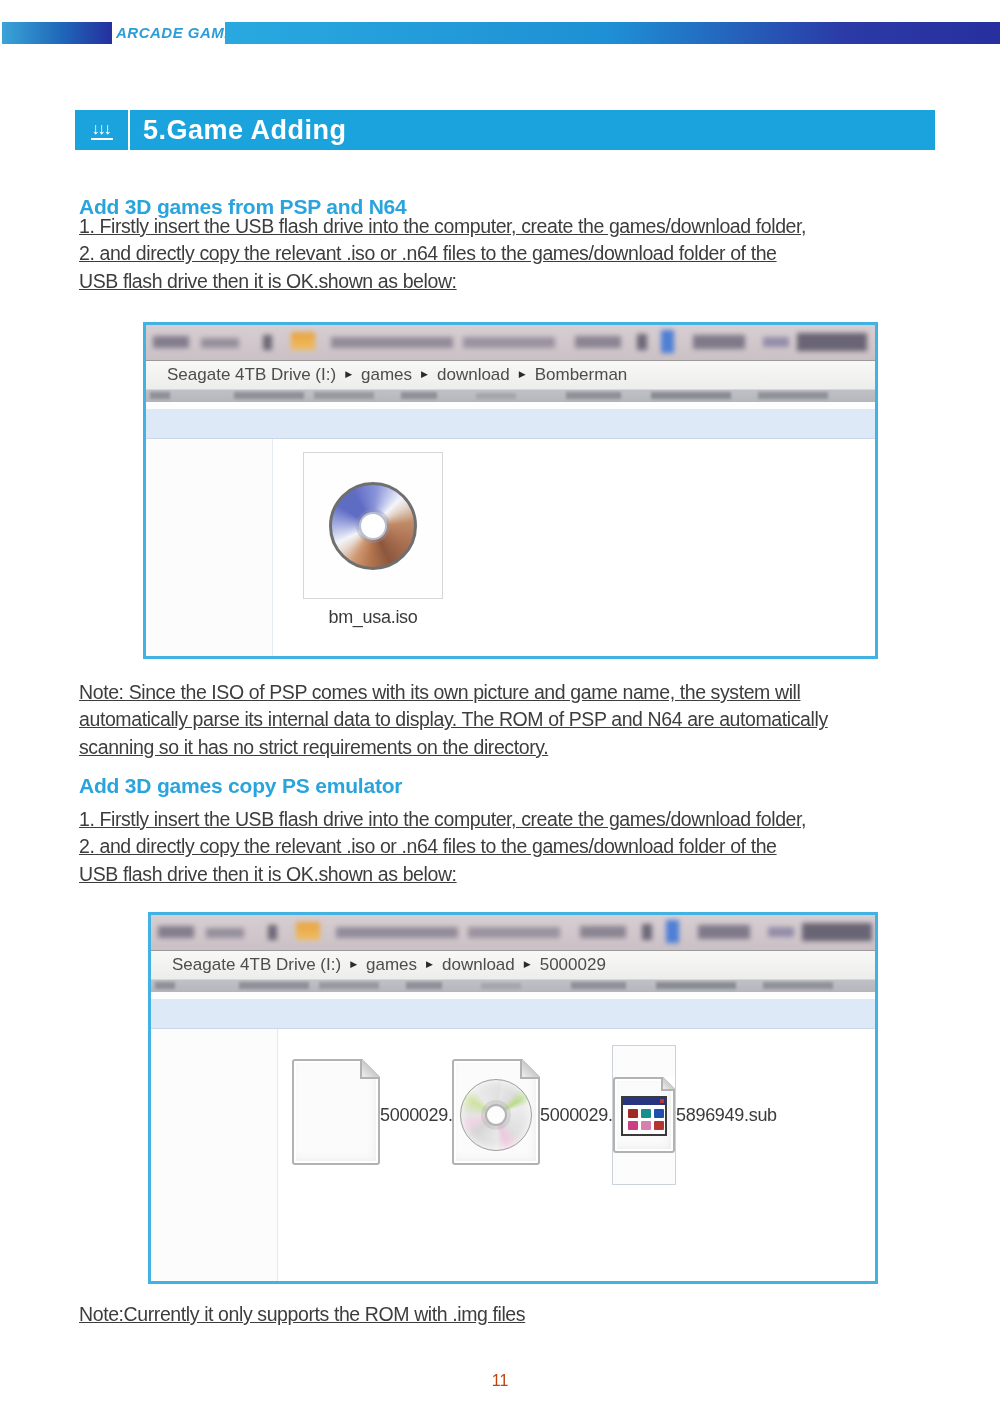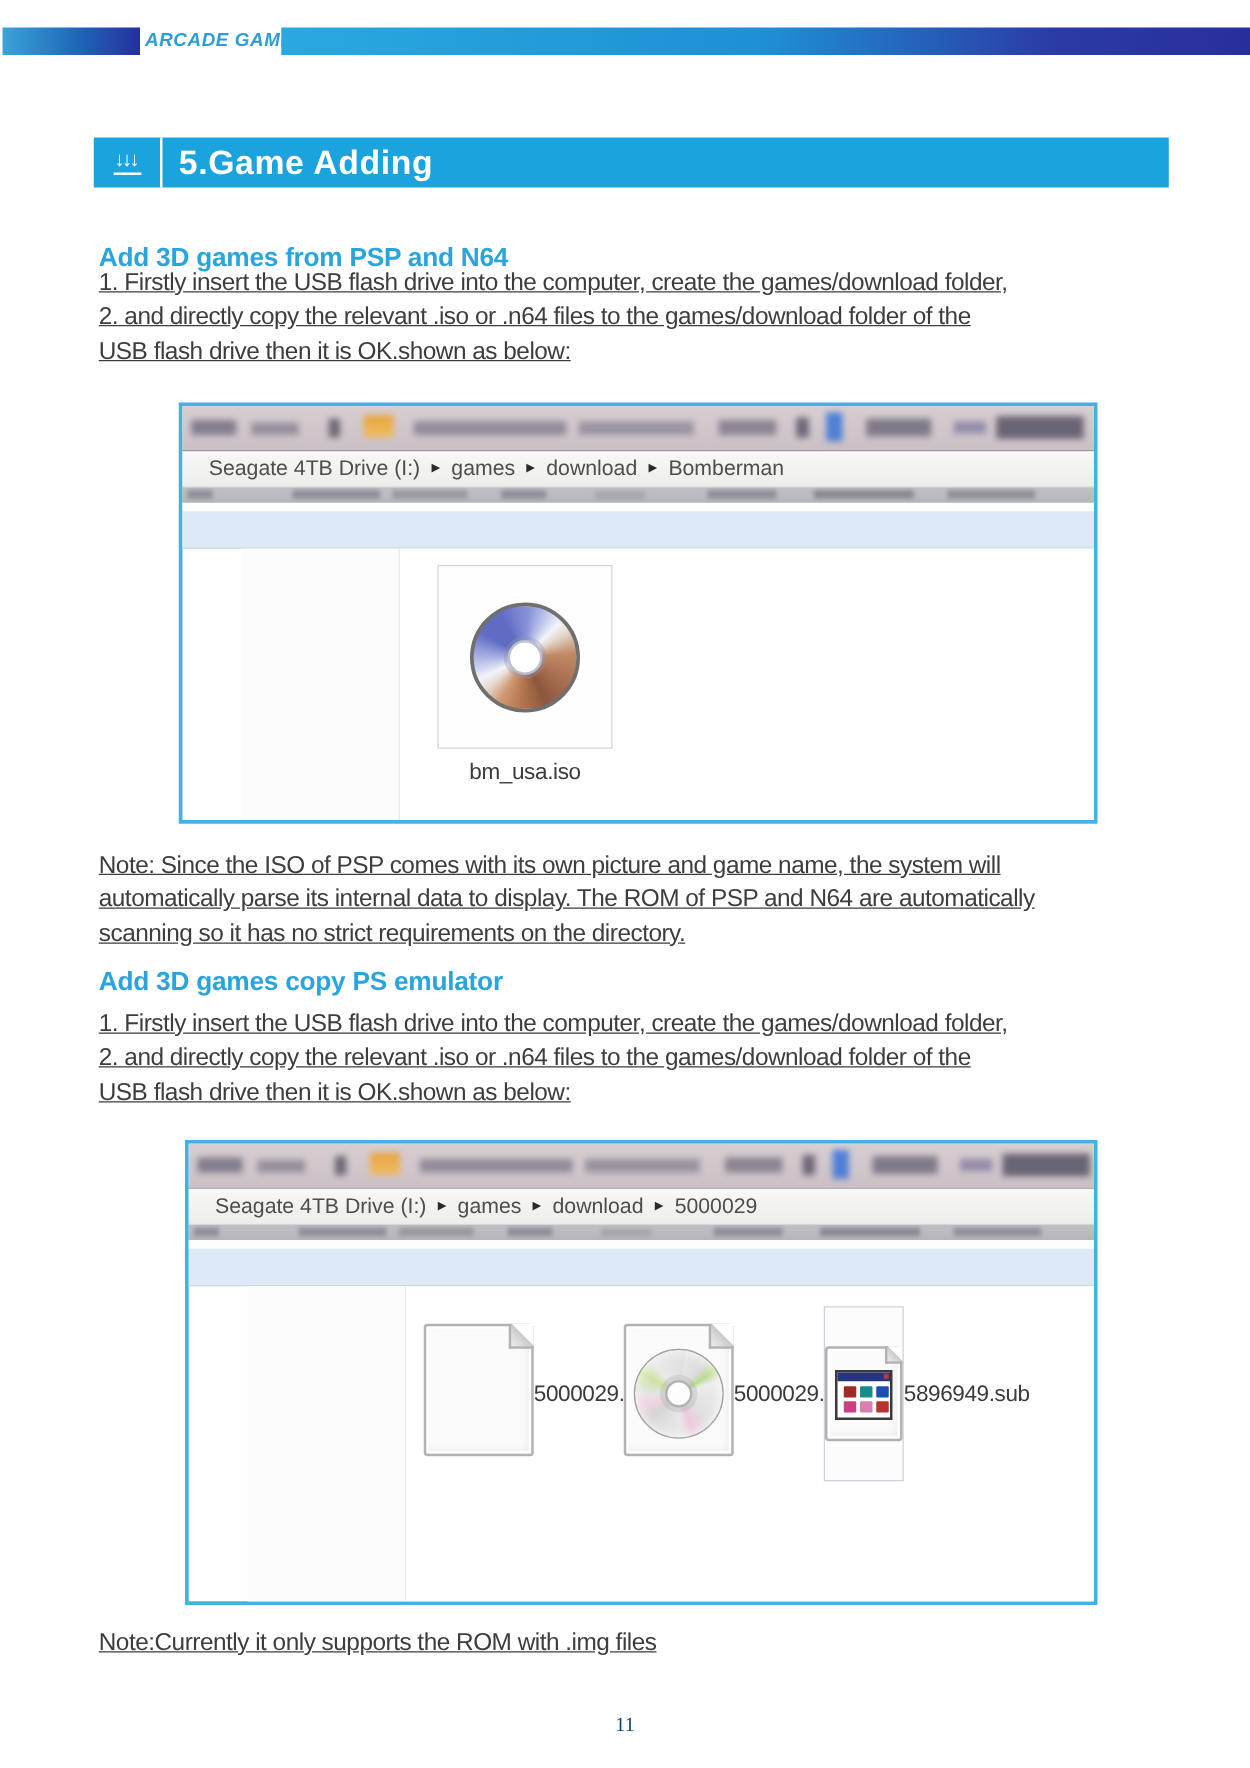--- a/index.html
+++ b/index.html
@@ -33,21 +33,21 @@
     letter-spacing:-.2px; }
   #h2-psp { top:195px; }
   #h2-ps  { top:774px; }
   .para { position:absolute; left:79px; width:858px; font-size:19.5px; line-height:27.4px;
     color:#3d3d3d; letter-spacing:-.4px;text-decoration:underline; }
   #para1 { top:213px; }
   #note1 { top:679px; }
   #para2 { top:806px; }
   #note2 { top:1301px; }
   .pageno { position:absolute; top:1372px; left:0; right:0; text-align:center;
-    font-family:Liberation Serif, serif; font-size:16px; color:#0c4a6e; }
+    font-family:Liberation Sans, sans-serif; font-size:16px; color:#c2410c; }
 
   
   .shot { position:absolute; border:3px solid #41b2e1; background:#fff;
     display:flex; flex-direction:column; }
   #shot1 { left:143px; top:322px; width:735px; height:337px; }
   #shot2 { left:148px; top:912px; width:730px; height:372px; }
 
   .titlebar { height:36px; position:relative; overflow:hidden; border-bottom:1px solid #9a9a9a;
     background:linear-gradient(180deg,#d9d0d4,#c8bec3); flex:none; }
   .tb-bg { position:absolute; inset:-5px; filter:blur(2.5px);
@@ -81,21 +81,21 @@
       linear-gradient(#989aa0,#989aa0) 172px 6px / 60px 7px no-repeat,
       linear-gradient(#8f9098,#8f9098) 259px 6px / 36px 7px no-repeat,
       linear-gradient(#a4a6ac,#a4a6ac) 334px 7px / 40px 6px no-repeat,
       linear-gradient(#8f9098,#8f9098) 424px 6px / 55px 7px no-repeat,
       linear-gradient(#8a8c94,#8a8c94) 509px 6px / 80px 7px no-repeat,
       linear-gradient(#90929a,#90929a) 616px 6px / 70px 7px no-repeat,
       linear-gradient(180deg,#c3c4ca,#b2b3b9); }
 
   .whitegap { height:7px; flex:none; background:#fdfdfd; }
   .blueband { height:30px; flex:none; background:#dde9f7; border-bottom:1px solid #c9d7e9; }
-  .content { flex:1; display:flex; background:#fff; min-height:0;margin-left:47px; }
+  .content { flex:1; display:flex; background:#fff; min-height:0; }
   .navcol { width:127px; flex:none; background:#fcfcfd; border-right:1px solid #e3eaf3; }
   .mainpane { flex:1; position:relative; background:#fff; }
 
   
   .thumb-box { position:absolute; left:30px; top:13px; width:140px; height:147px;
     border:1px solid #d6d6d6; background:#fefefe; display:flex; align-items:center;
     justify-content:center; }
   .iso-disc { position:relative; width:88px; height:88px; border-radius:50%;
     border:3px solid #6f6f6f;
     background:conic-gradient(from -30deg,

